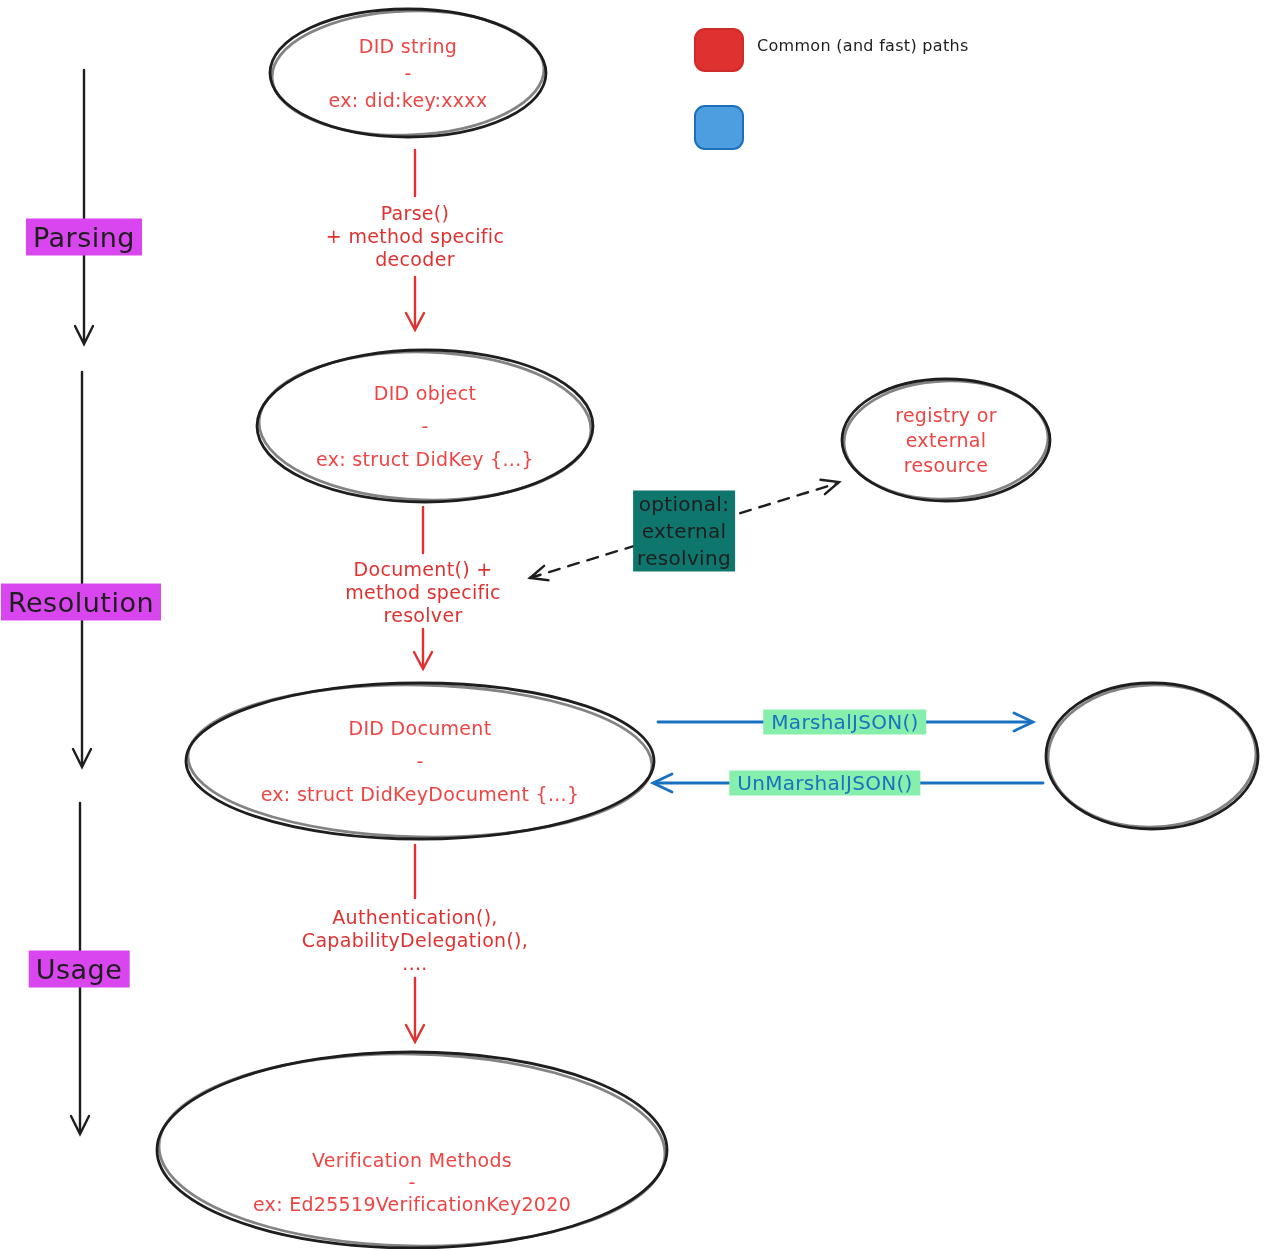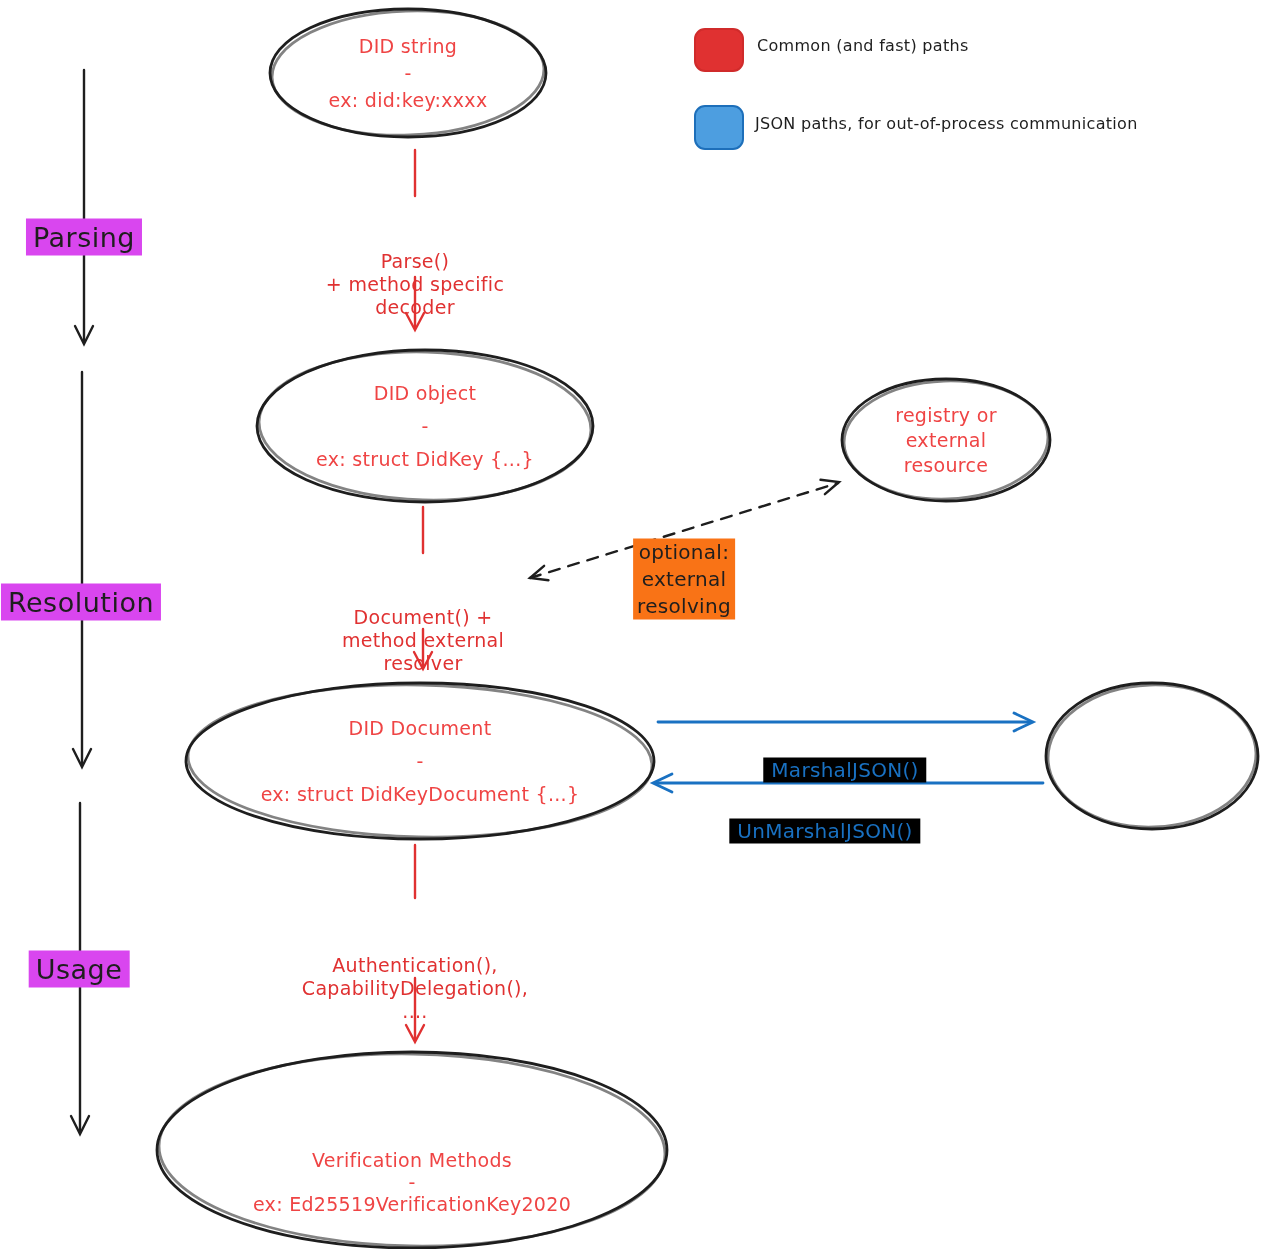--- a/index.html
+++ b/index.html
@@ -35,33 +35,32 @@
     letter-spacing: 0.3px;
   }
   .edge-label {
     position: absolute;
     transform: translate(-50%, -50%);
     text-align: center;
     white-space: pre-line;
     font-size: 19px;
     line-height: 23px;
     letter-spacing: 0.3px;
-    margin-top: 48px;
   }
   .edge-label.red { color: #e03131; }
   .edge-label.blue {
     color: #1971c2;
-    background: #000000;
+    background: #86efac;
     padding: 1px 8px;
     font-size: 20px;
     white-space: nowrap;
   }
   .edge-label.ink {
     color: #1e1e1e;
-    background: #f97316;
+    background: #0f766e;
     padding: 0 4px;
     font-size: 20px;
     line-height: 27px;
   }
   .phase-label {
     position: absolute;
     transform: translate(-50%, -50%);
     font-size: 27px;
     letter-spacing: 0.5px;
     color: #1e1e1e;
@@ -173,21 +172,20 @@
       <line x1="530" y1="578" x2="838" y2="483" stroke-dasharray="11 9"></line>
       <path d="M 824.9 494.2 L 839 482 L 820.5 479.8"></path>
       <path d="M 548.5 580.2 L 530 578 L 544.1 565.8"></path>
     </g>
   </svg>
 
   <div class="legend-swatch red"></div>
   <div class="legend-label" style="left:757px; top:36px;">Common (and fast) paths</div>
 
   <div class="legend-swatch blue"></div>
-  <div class="legend-label" style="left:755px; top:114px;">JSON paths, for out-of-process communication</div>
 
   <div class="phase-label" style="left:84px; top:237px;">Parsing</div>
   <div class="phase-label" style="left:81px; top:602px;">Resolution</div>
   <div class="phase-label" style="left:79px; top:969px;">Usage</div>
 
   <div class="node-text" style="left:270px; top:9px; width:276px; height:128px; line-height:27px;">DID string
 -
 ex: did:key:xxxx</div>
 
   <div class="node-text" style="left:257px; top:350px; width:336px; height:152px; line-height:33px;">DID object
@@ -205,21 +203,21 @@
 
   <div class="node-text" style="left:157px; top:1084px; width:510px; height:196px; line-height:22px;">Verification Methods
 -
 ex: Ed25519VerificationKey2020</div>
 
   <div class="edge-label red" style="left:415px; top:236px;">Parse()
 + method specific
 decoder</div>
 
   <div class="edge-label red" style="left:423px; top:592px;">Document() +
-method external
+method specific
 resolver</div>
 
   <div class="edge-label ink" style="left:684px; top:531px;">optional:
 external
 resolving</div>
 
   <div class="edge-label blue" style="left:845px; top:722px;">MarshalJSON()</div>
 
   <div class="edge-label blue" style="left:825px; top:783px;">UnMarshalJSON()</div>
 

